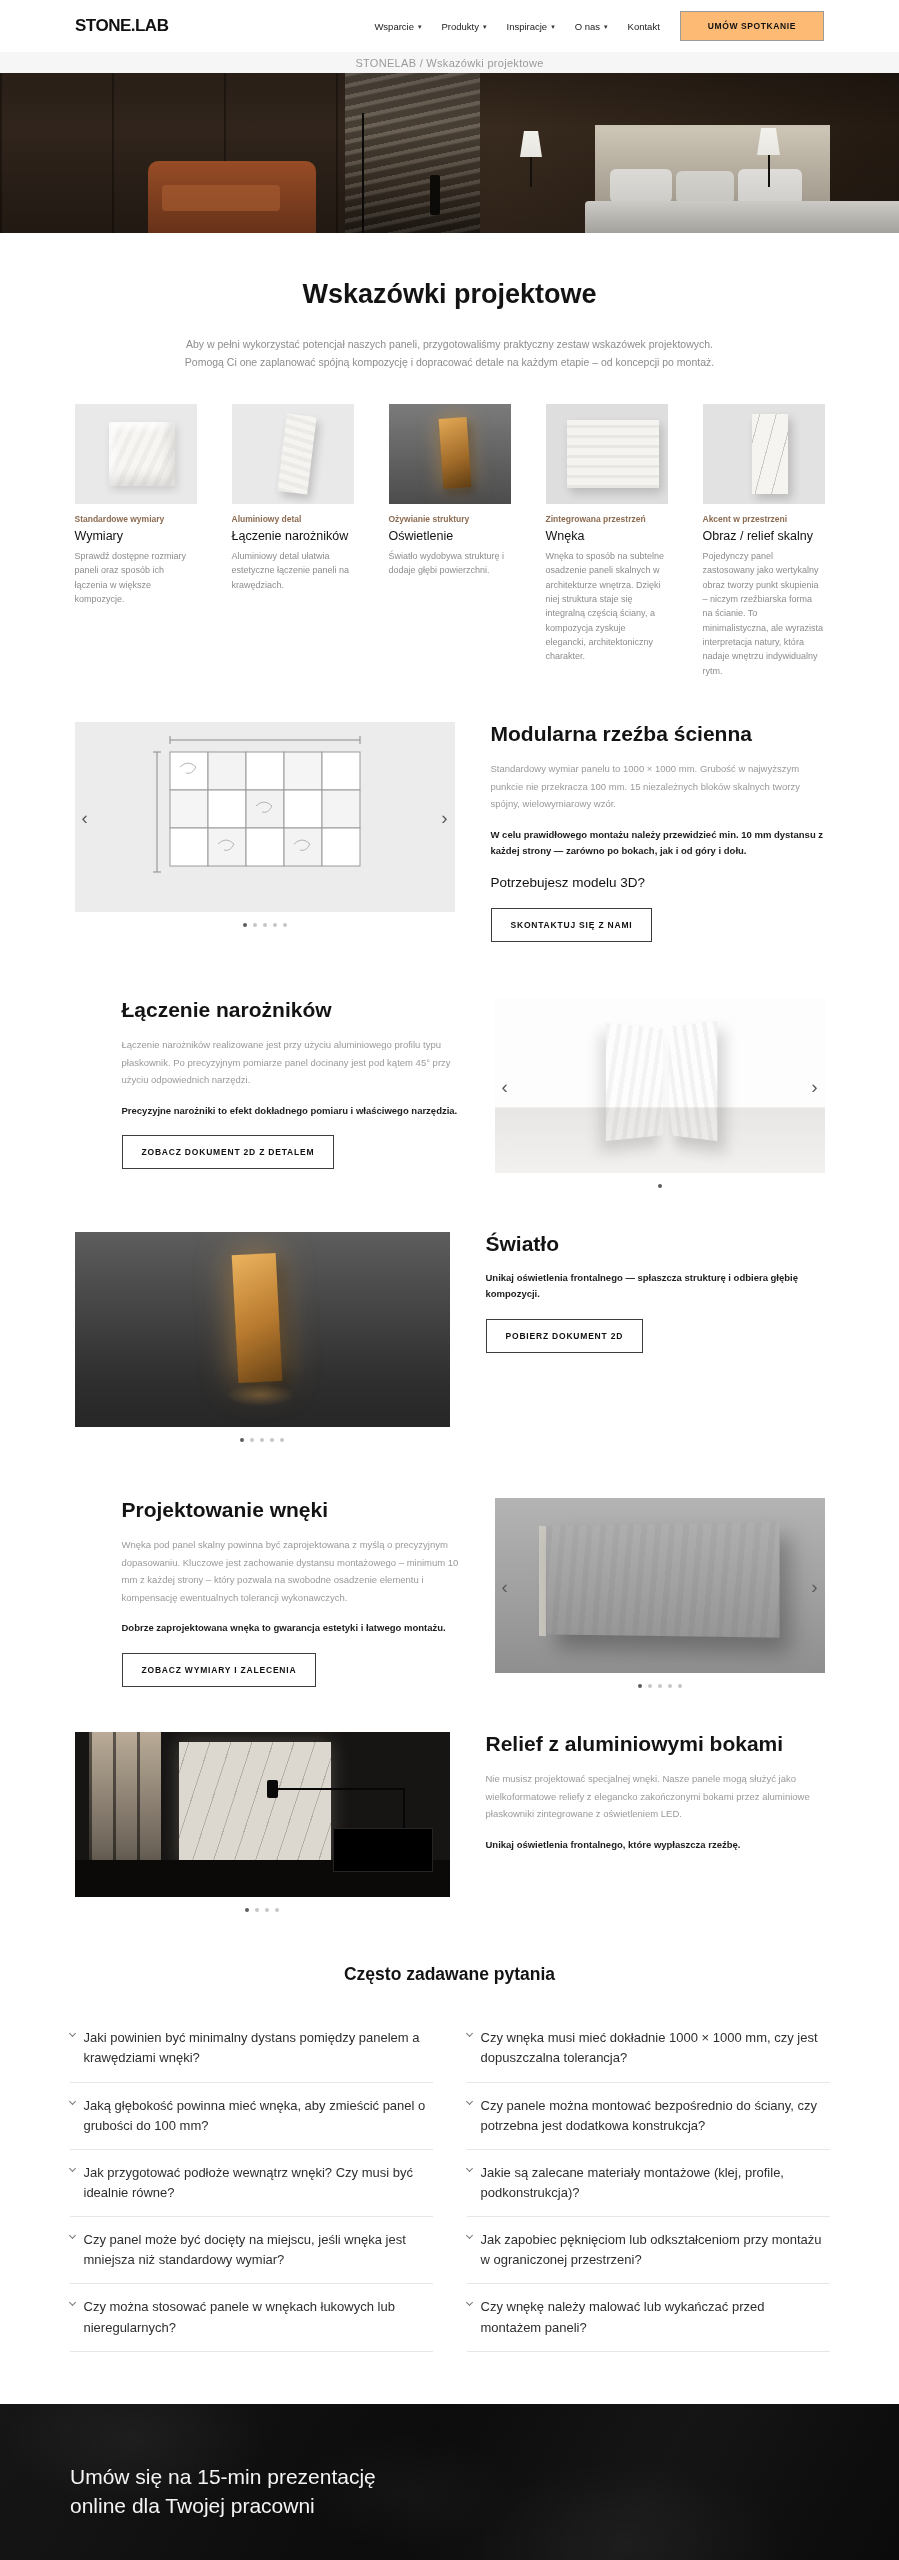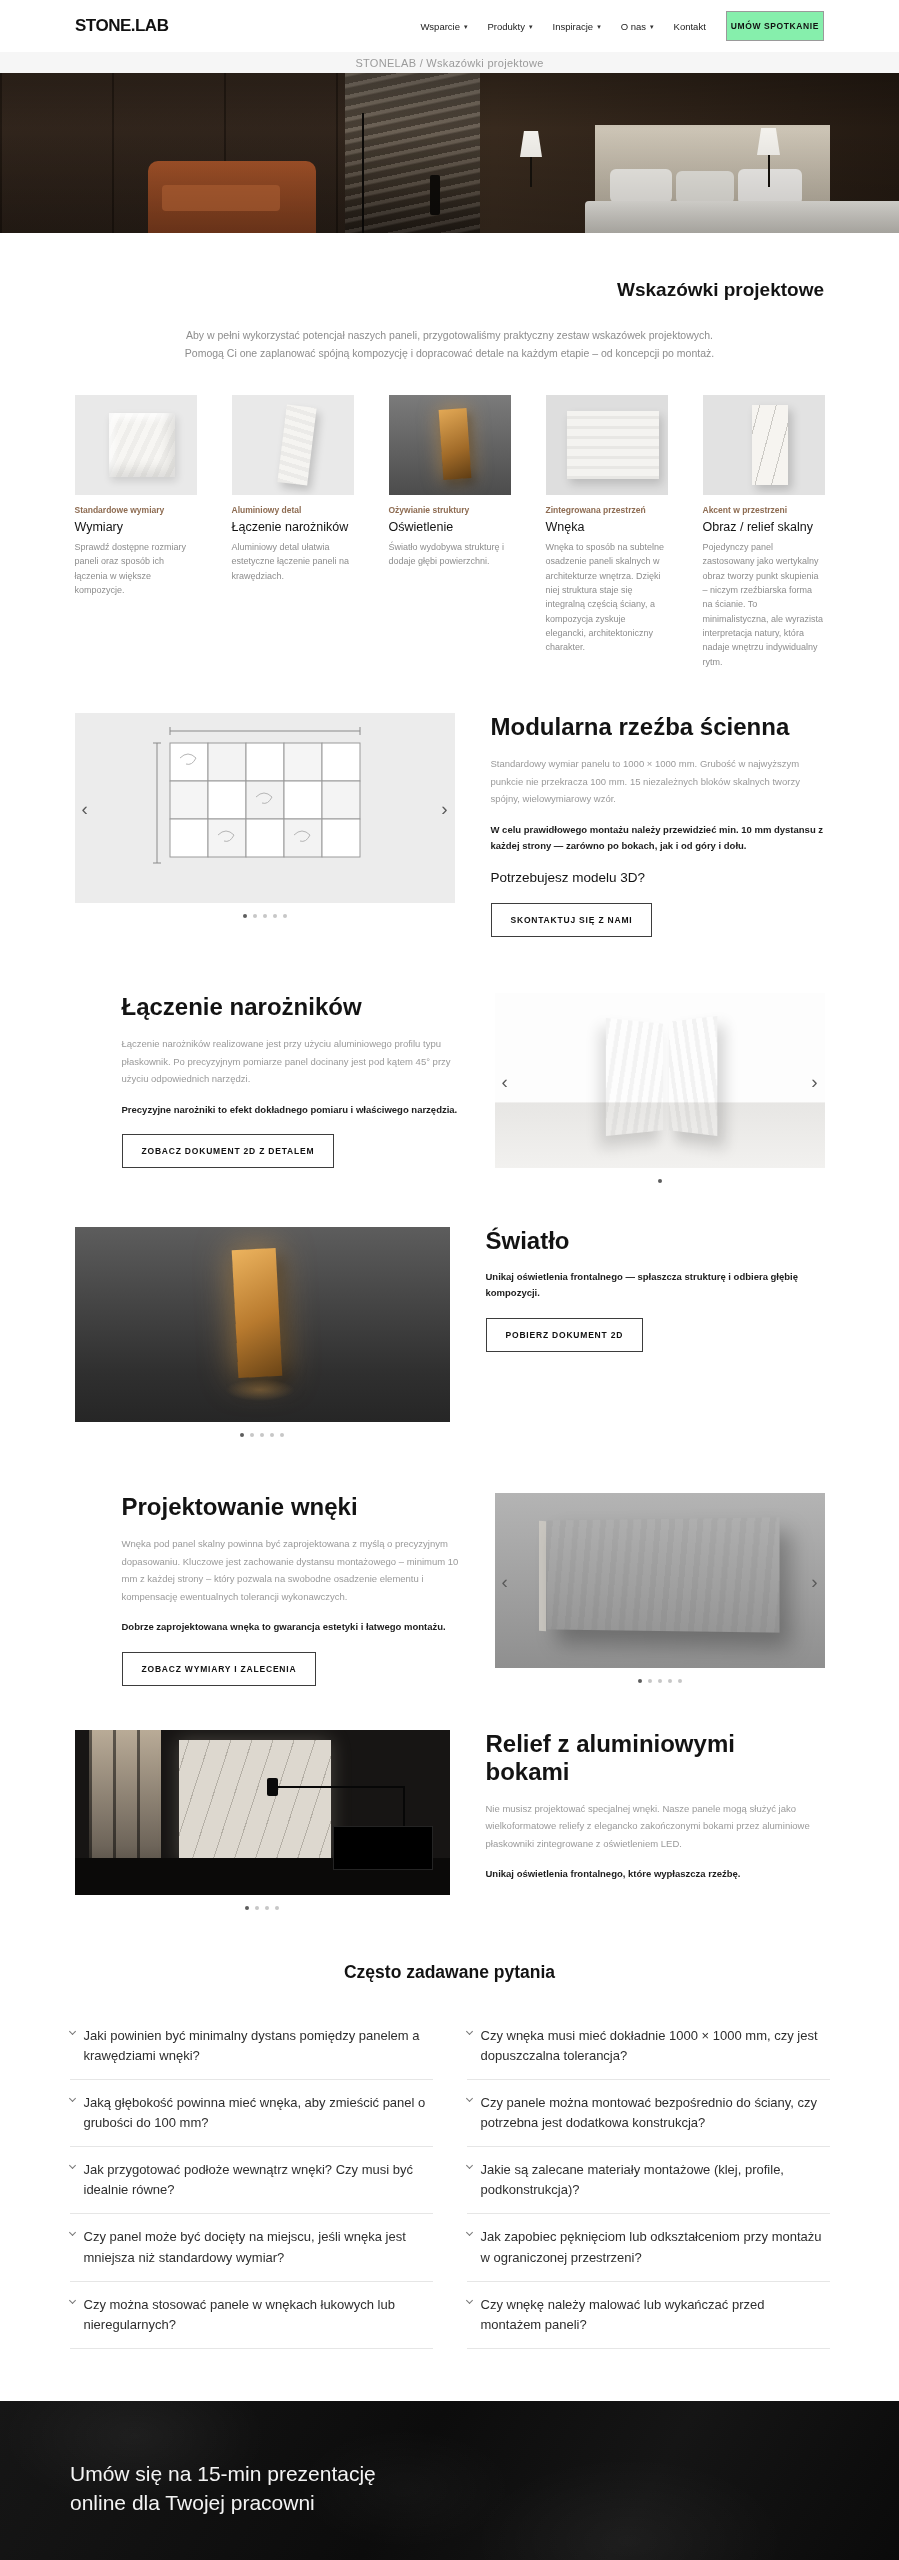--- a/index.html
+++ b/index.html
@@ -5,21 +5,21 @@
   * { margin:0; padding:0; box-sizing:border-box; }
   html { background:#fff; }
   body { width:899px; margin:0 auto; font-family:"Liberation Sans", sans-serif; color:#111; position:relative; background:#fff; }
 
   
   .header { height:52px; display:flex; align-items:center; justify-content:space-between; padding:0 75px; background:#fff; }
   .logo { font-size:17px; font-weight:800; letter-spacing:-0.5px; color:#111; }
   .nav { display:flex; align-items:center; gap:20px; }
   .nav-item { display:flex; align-items:center; gap:4px; font-size:9.5px; color:#222; cursor:pointer; }
   .nav-caret { font-size:7px; color:#333; line-height:1; }
-  .header-cta { border:1px solid #9a9a9a; background:#86efac; padding:9px 4px; font-size:8.5px; font-weight:700; letter-spacing:0.6px; color:#111; font-family:inherit; cursor:pointer; }
+  .header-cta { border:1px solid #9a9a9a; background:#fdba74; padding:9px 27px; font-size:8.5px; font-weight:700; letter-spacing:0.6px; color:#111; font-family:inherit; cursor:pointer; }
 
   
   .breadcrumb-bar { height:21px; background:#f6f6f6; display:flex; align-items:center; justify-content:center; }
   .breadcrumb { font-size:11px; color:#9b9b9b; letter-spacing:0.3px; }
 
   
   .hero { height:160px; position:relative; overflow:hidden;
     background:linear-gradient(90deg,#221810 0%,#2e2219 30%,#382a1e 55%,#241a12 100%); }
   .hero i { position:absolute; display:block; }
   .hero .wall-left { left:0; top:0; width:345px; height:100%;
@@ -36,21 +36,21 @@
   .hero .pillow-3 { left:738px; top:96px; width:64px; height:36px; background:#efedea; border-radius:6px; }
   .hero .duvet { left:585px; top:128px; width:314px; height:32px; background:linear-gradient(180deg,#e9e7e2,#c9c6bf); border-radius:4px 0 0 0; }
   .hero .chair { left:148px; top:88px; width:168px; height:72px; background:linear-gradient(180deg,#a05128,#7e3d1e); border-radius:10px 10px 0 0; }
   .hero .chair-cushion { left:162px; top:112px; width:118px; height:26px; background:#ad5c30; border-radius:4px; }
   .hero .floor-lamp { left:362px; top:40px; width:2px; height:120px; background:#0c0a08; }
   .hero .vase { left:430px; top:102px; width:10px; height:40px; background:#0e0c09; border-radius:2px; }
   .hero .shade-overlay { left:0; top:0; width:100%; height:100%; background:linear-gradient(180deg, rgba(0,0,0,.25), rgba(0,0,0,0) 35%, rgba(0,0,0,.18)); }
 
   
   .intro { text-align:center; padding:46px 75px 6px; }
-  .intro h1 { font-size:19px; font-weight:600; color:#131313;text-align:right; }
+  .intro h1 { font-size:27px; font-weight:600; color:#131313; }
   .intro-copy { margin-top:25px; font-size:10.5px; line-height:1.75; color:#8d8d8d; }
 
   
   .cards { width:750px; margin:26px auto 0; display:flex; gap:35px; }
   .card { flex:1; min-width:0; }
   .card-img { height:100px; margin-bottom:10px; position:relative; overflow:hidden; background:#e9e9e9; }
   .card-img i { position:absolute; display:block; }
   .ci-1 .sq { left:34px; top:18px; width:66px; height:64px; background:#f7f6f3;
     box-shadow:inset -6px -8px 12px rgba(0,0,0,.10), inset 4px 5px 8px rgba(255,255,255,.9), 2px 4px 8px rgba(0,0,0,.12);
     background-image:repeating-linear-gradient(115deg, rgba(0,0,0,.035) 0 5px, transparent 5px 11px); }
@@ -67,21 +67,21 @@
     box-shadow:4px 5px 9px rgba(0,0,0,.18);
     background-image:repeating-linear-gradient(105deg, transparent 0 7px, rgba(150,148,142,.45) 7px 8px, transparent 8px 16px); }
   .card-eyebrow { font-size:8.5px; font-weight:700; color:#8e6c52; margin-bottom:5px; }
   .card-title { font-size:12.5px; font-weight:500; color:#131313; margin-bottom:6px; }
   .card-text { font-size:9px; line-height:1.6; color:#8d8d8d; }
 
   
   .section { width:750px; margin:44px auto 0; display:flex; gap:36px; }
   .sec-text { flex:1; min-width:0; }
   .sec-text.pad-left { padding-left:47px; }
-  .sec-text h2 { font-size:24px; font-weight:600; color:#131313; margin-bottom:14px; }
+  .sec-text h2 { font-size:21px; font-weight:600; color:#131313; margin-bottom:14px; }
   .sec-p { font-size:9.5px; line-height:1.85; color:#9a9a9a; margin-bottom:14px; }
   .sec-bold { font-size:9.5px; line-height:1.7; color:#1d1d1d; font-weight:700; margin-bottom:16px; }
   .sec-q { font-size:13.5px; color:#131313; margin:4px 0 18px; }
   .btn-outline { display:inline-block; border:1px solid #3d3d3d; background:#fff; padding:11px 19px;
     font-size:8.5px; font-weight:700; letter-spacing:0.8px; color:#111; font-family:inherit; cursor:pointer; }
 
   .media-wrap { flex:none; }
   .media { position:relative; overflow:hidden; }
   .media i { position:absolute; display:block; }
   .arrow { position:absolute; top:50%; transform:translateY(-50%); font-size:19px; color:#5a5a5a; line-height:1; cursor:pointer; z-index:3; }

